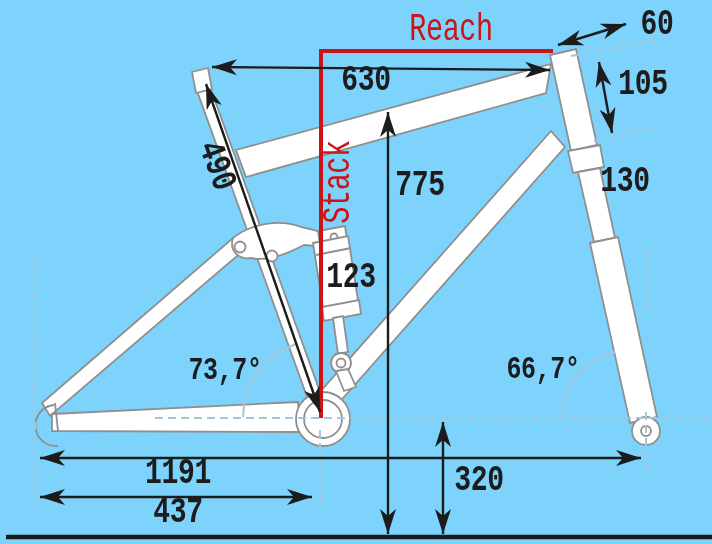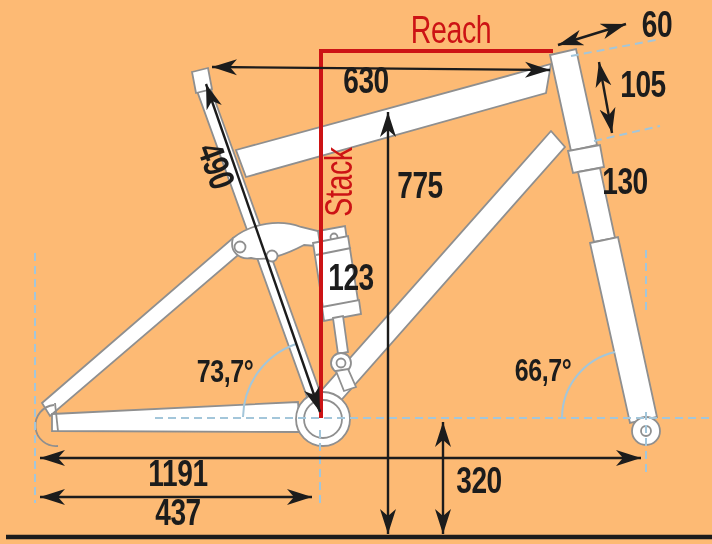--- a/index.html
+++ b/index.html
@@ -1,17 +1,17 @@
 <!DOCTYPE html>
 <html><head>
 <meta charset="utf-8">
 <style>
   html,body{margin:0;padding:0;background:#fff;}
-  .stage{position:relative;width:712px;height:544px;background:#fdba74;overflow:hidden;
-         font-family:Liberation Sans, sans-serif;}
+  .stage{position:relative;width:712px;height:544px;background:#7dd3fc;overflow:hidden;
+         font-family:Liberation Mono, monospace;}
   .stage svg{position:absolute;left:0;top:0;}
   .lbl{position:absolute;font-weight:bold;font-size:36px;color:#1c1c1c;line-height:1;
        white-space:nowrap;letter-spacing:-0.5px;
        transform:translate(-50%,-50%) scaleX(0.78);transform-origin:center;}
   .lbl.sm{font-size:32px;}
   .lbl.red{color:#cc1315;font-weight:normal;font-size:38px;
        transform:translate(-50%,-50%) scaleX(0.75);}
   .lbl.red.rot90{transform:translate(-50%,-50%) rotate(-90deg) scaleX(0.75);}
   .lbl.rot70{transform:translate(-50%,-50%) rotate(70deg) scaleX(0.78);}
 </style>

